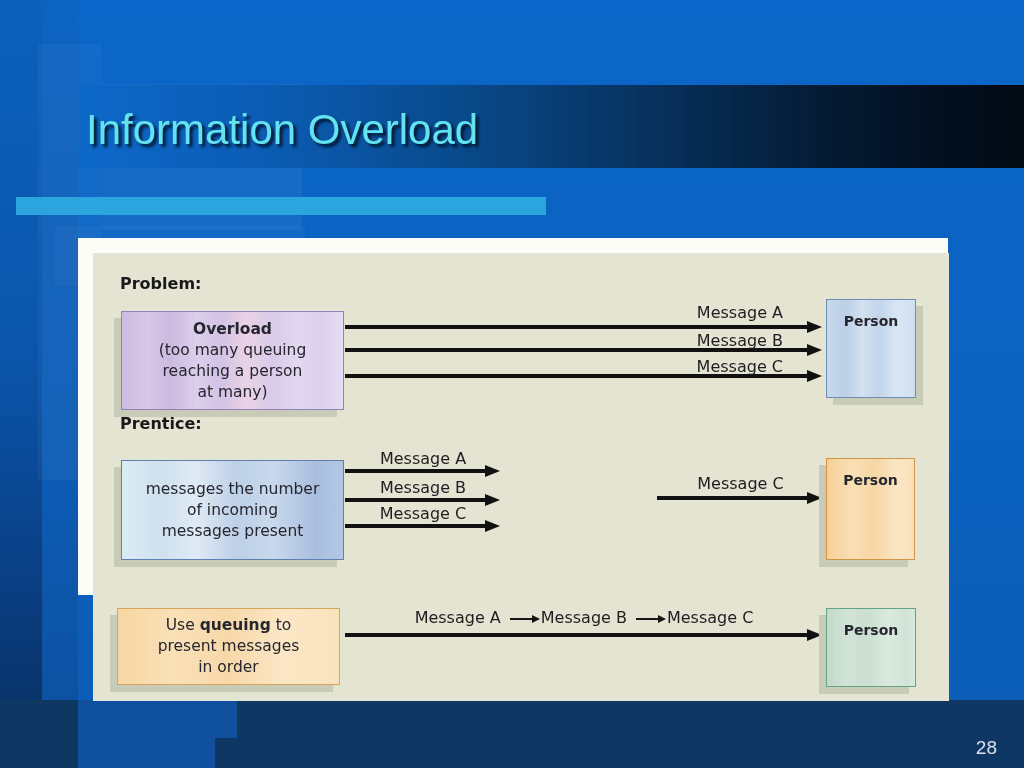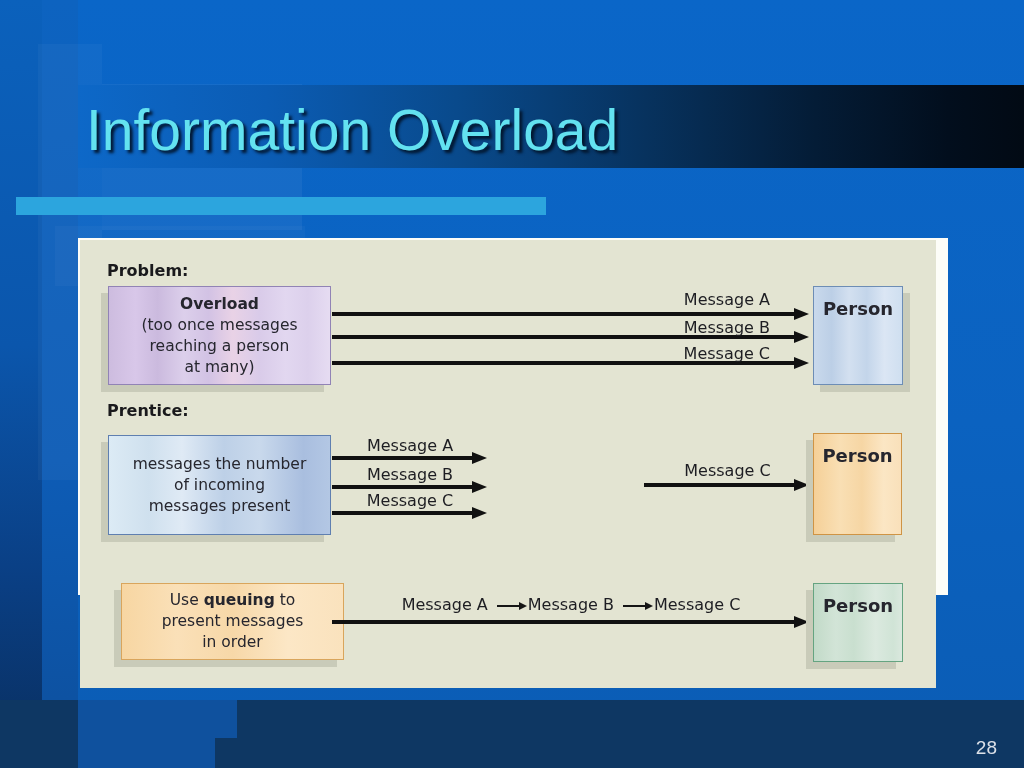--- a/index.html
+++ b/index.html
@@ -26,65 +26,65 @@
   .ghost2 { left:102px; top:84px; width:200px; height:146px; background:rgba(255,255,255,0.05); }
   .ghost3 { left:55px; top:226px; width:250px; height:60px; background:rgba(255,255,255,0.03); }
 
   
   .title-band {
     left:78px; top:85px; width:946px; height:83px;
     background:linear-gradient(90deg,#0d68c8 0%,#0b5cb4 20%,#094a8c 40%,#07325e 60%,#041c36 78%,#020e1d 92%,#020a14 100%);
   }
   .page-title {
     left:86px; top:95px; width:900px; height:70px; line-height:70px;
-    font-size:57px; color:#63e2f0;
+    font-size:42px; color:#63e2f0;
     text-shadow:3px 3px 3px rgba(2,20,42,0.95);
     white-space:nowrap;
   }
   .title-underline { left:16px; top:197px; width:530px; height:18px; background:#2ca5de; }
 
   
   .panel {
     left:78px; top:238px; width:870px; height:357px;
-    background:#fdfdf8; box-sizing:border-box; padding:2px;text-decoration:underline;
+    background:#fdfdf8; box-sizing:border-box; padding:15px;text-decoration:underline;
   }
   .diagram { position:relative; width:856px; height:448px; background:#e3e4d2;
     font-family:"DejaVu Sans", sans-serif; }
 
   .section-label { position:absolute; font-size:16px; font-weight:bold; color:#19191c; }
 
   .sbox {
     position:absolute; box-sizing:border-box; border:1px solid;
     display:flex; flex-direction:column; justify-content:center; align-items:center;
     text-align:center; font-size:15.5px; line-height:21px; color:#26262e;
   }
-  .shadow-dl { box-shadow:-7px 7px 0 0 #c9cbb9; }
+  .shadow-dl { box-shadow:-7px 7px 0 0 #c9cbb9;margin-top:12px; }
   .shadow-dr { box-shadow:7px 7px 0 0 #c9cbb9; }
 
   .box-overload {
     left:28px; top:46px; width:223px; height:99px;
     border-color:#9183b5;
     background:linear-gradient(90deg,#cdbcdf 0%,#d8c7e9 12%,#cbbade 22%,#dccfeb 34%,#d2c2e4 45%,#e9d2e6 56%,#d9cbe9 68%,#e2d7f0 80%,#dcd0ec 90%,#e6dcf2 100%);
   }
   .box-gatekeepers {
     left:28px; top:195px; width:223px; height:100px;
     border-color:#5f7fb0;
     background:linear-gradient(90deg,#dcebf5 0%,#cfe0ee 18%,#dfeaf5 33%,#bdd0e7 52%,#c9d9ec 68%,#a9bedf 88%,#b3c7e4 100%);
   }
   .box-queue {
-    left:41px; top:343px; width:223px; height:77px;
+    left:24px; top:343px; width:223px; height:77px;
     border-color:#d9a55c;
     background:linear-gradient(90deg,#f7d6a2 0%,#fae0b8 25%,#f7d8a8 50%,#fce7c6 75%,#fae2bd 100%);
   }
   .box-gatekeeper-node {
     left:410px; top:193px; width:154px; height:98px;
     border-color:#8173ac; font-weight:bold; font-size:16.5px;
     background:linear-gradient(90deg,#b2a2d3 0%,#c1b2dd 18%,#b7a8d8 32%,#cabede 48%,#bfb1dc 62%,#d2c6e8 80%,#c9bce4 100%);
   }
-  .person { justify-content:flex-start; padding-top:11px; font-weight:600; font-size:18px; }
+  .person { justify-content:flex-start; padding-top:11px; font-weight:600; font-size:14px; }
   .person-1 {
     left:733px; top:46px; width:90px; height:99px; border-color:#6d8db5;
     background:linear-gradient(90deg,#c9d9ec 0%,#bccfe6 20%,#d3e0f0 40%,#c3d5ea 60%,#dbe6f4 80%,#cfdff0 100%);
   }
   .person-2 {
     left:733px; top:193px; width:89px; height:102px; border-color:#cf9445;
     background:linear-gradient(90deg,#f5d098 0%,#f9dfb4 30%,#f6d6a4 55%,#fbe6c4 80%,#f9e0ba 100%);
   }
   .person-3 {
     left:733px; top:343px; width:90px; height:79px; border-color:#65a481;
@@ -142,21 +142,21 @@
   <div class="abs page-title">Information Overload</div>
   <div class="abs title-underline"></div>
 
   <div class="abs panel">
     <div class="diagram">
 
       <div class="section-label" style="left:27px; top:21px;">Problem:</div>
 
       <div class="sbox box-overload shadow-dl">
         <div style="font-weight:bold;">Overload</div>
-        <div>(too once messages</div>
+        <div>(too many queuing</div>
         <div>reaching a person</div>
         <div>at many)</div>
       </div>
 
       <div class="harrow" style="left:252px; top:72px; width:462px;"></div>
       <div class="harrow" style="left:252px; top:95px; width:462px;"></div>
       <div class="harrow" style="left:252px; top:121px; width:462px;"></div>
 
       <div class="msg-label ra" style="left:560px; top:50px; width:130px;">Message A</div>
       <div class="msg-label ra" style="left:560px; top:78px; width:130px;">Message B</div>

